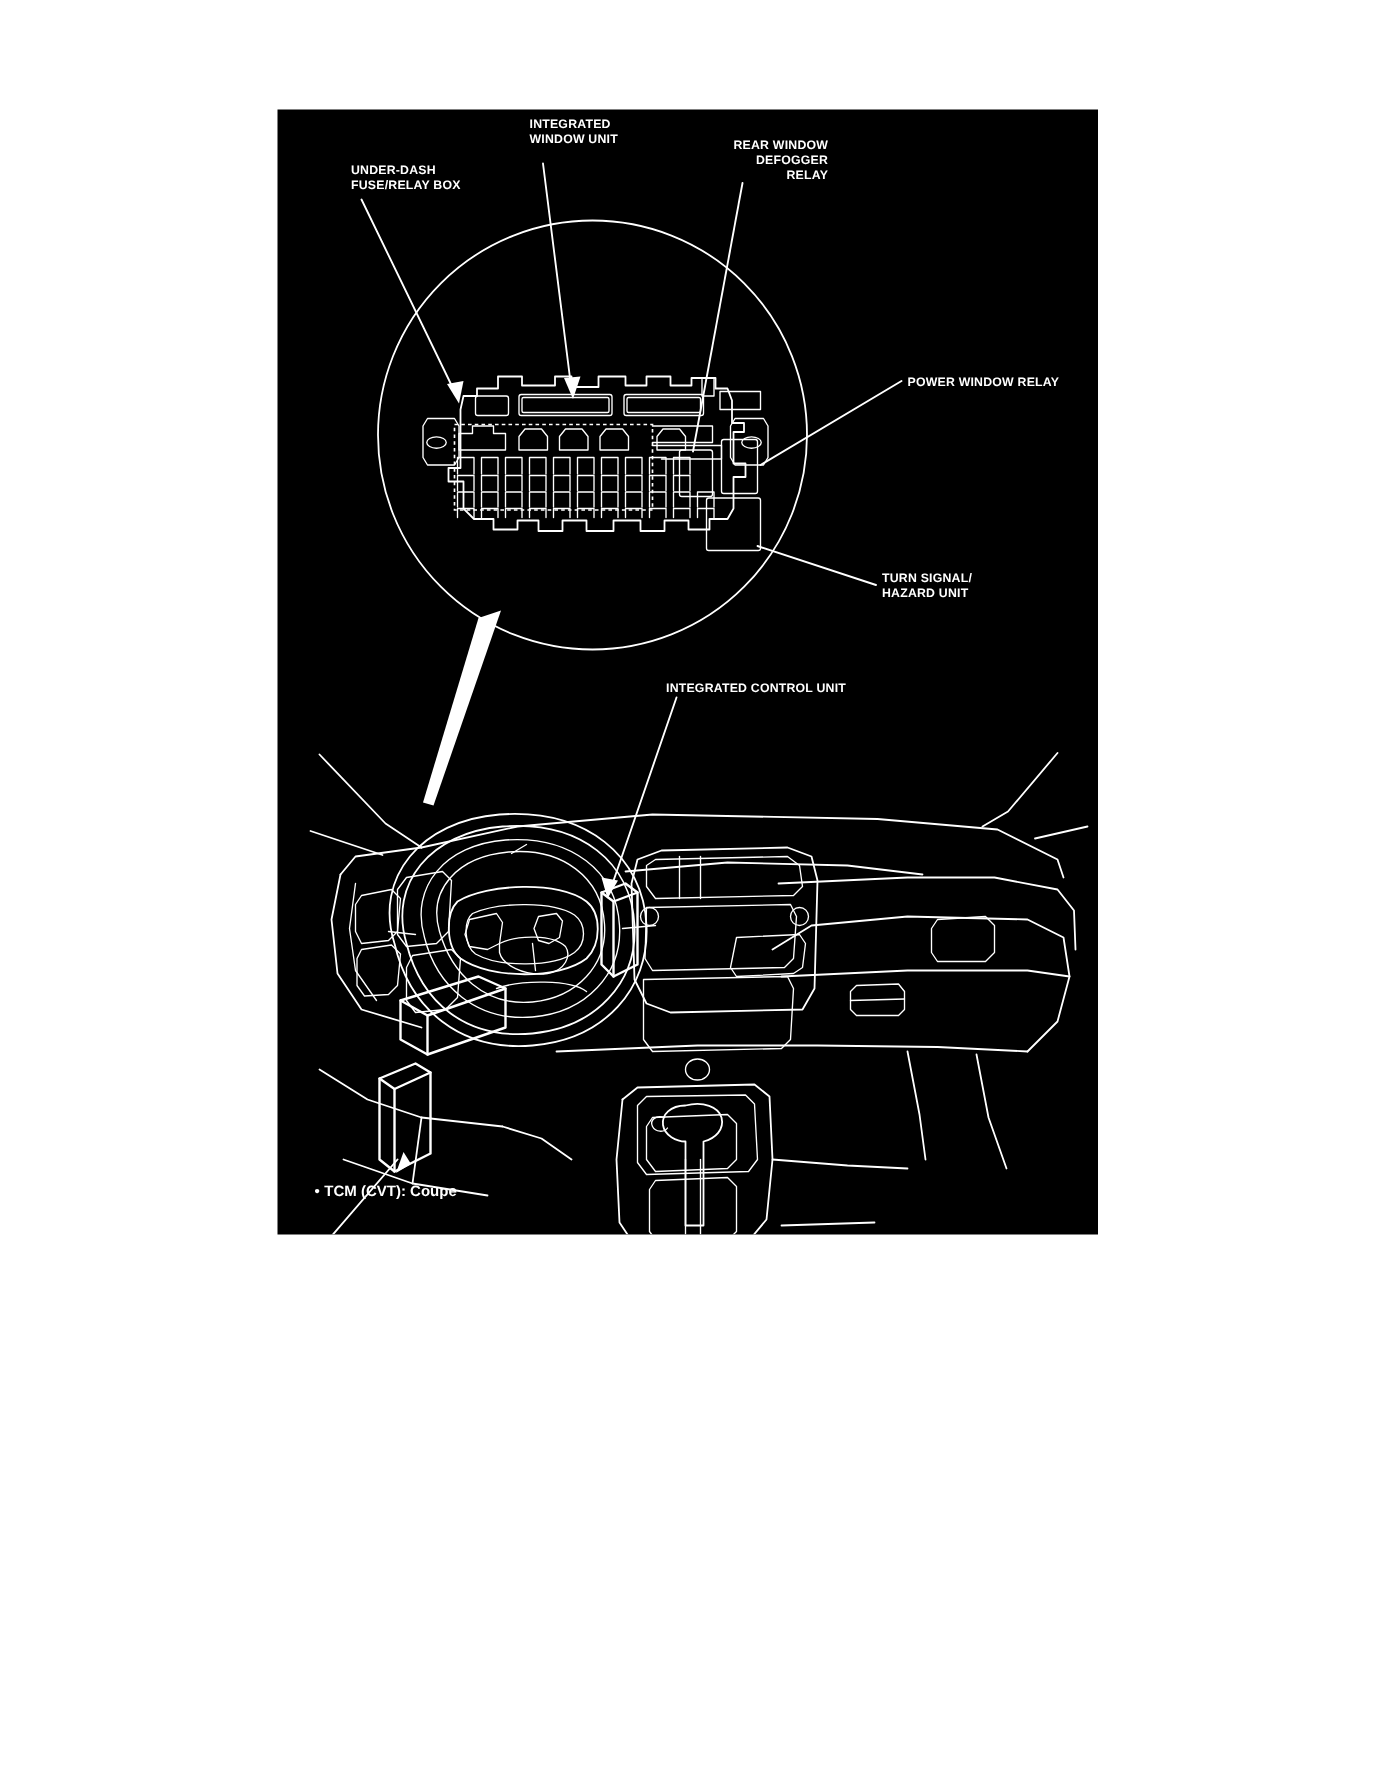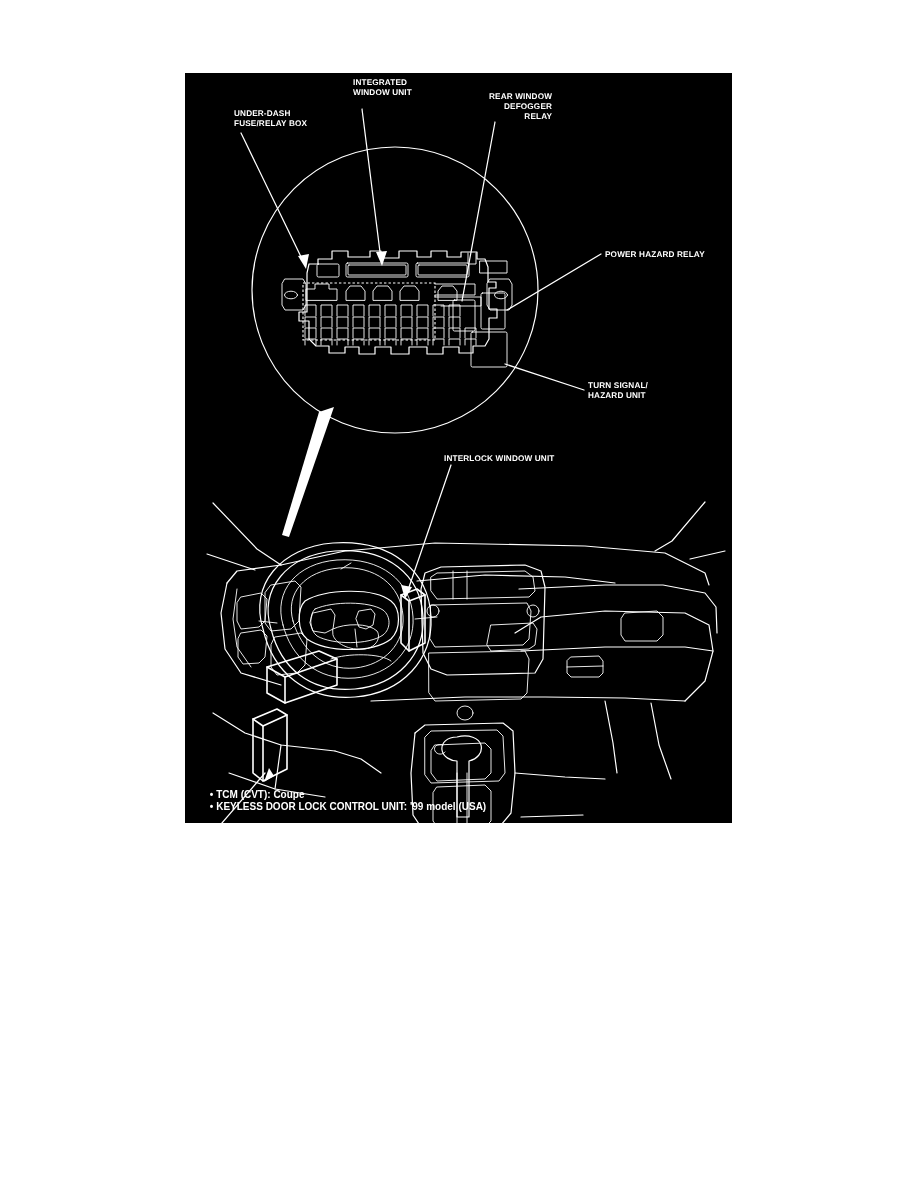--- a/index.html
+++ b/index.html
@@ -327,29 +327,26 @@
     <div class="callout-label" style="left:34px; top:36px;margin-left:15px;">UNDER-DASH
 FUSE/RELAY BOX</div>
 
     <div class="callout-label" style="left:168px; top:5px;">INTEGRATED
 WINDOW UNIT</div>
 
     <div class="callout-label" style="left:304px; top:19px;text-align:right;">REAR WINDOW
 DEFOGGER
 RELAY</div>
 
-    <div class="callout-label" style="left:420px; top:177px;">POWER HAZARD RELAY</div>
+    <div class="callout-label" style="left:420px; top:177px;">POWER WINDOW RELAY</div>
 
     <div class="callout-label" style="left:403px; top:308px;">TURN SIGNAL/
 HAZARD UNIT</div>
 
-    <div class="callout-label" style="left:259px; top:381px;">INTERLOCK WINDOW UNIT</div>
+    <div class="callout-label" style="left:259px; top:381px;">INTEGRATED CONTROL UNIT</div>
 
     <div class="footnote" style="left:8px; top:705px;">
       <span class="bullet">•</span><span>TCM (CVT): Coupe</span>
     </div>
 
-    <div class="footnote" style="left:8px; top:717px;">
-      <span class="bullet">•</span><span>KEYLESS DOOR LOCK CONTROL UNIT: '99 model (USA)</span>
-    </div>
 
   </div>
 </div>
 
 </body></html>

